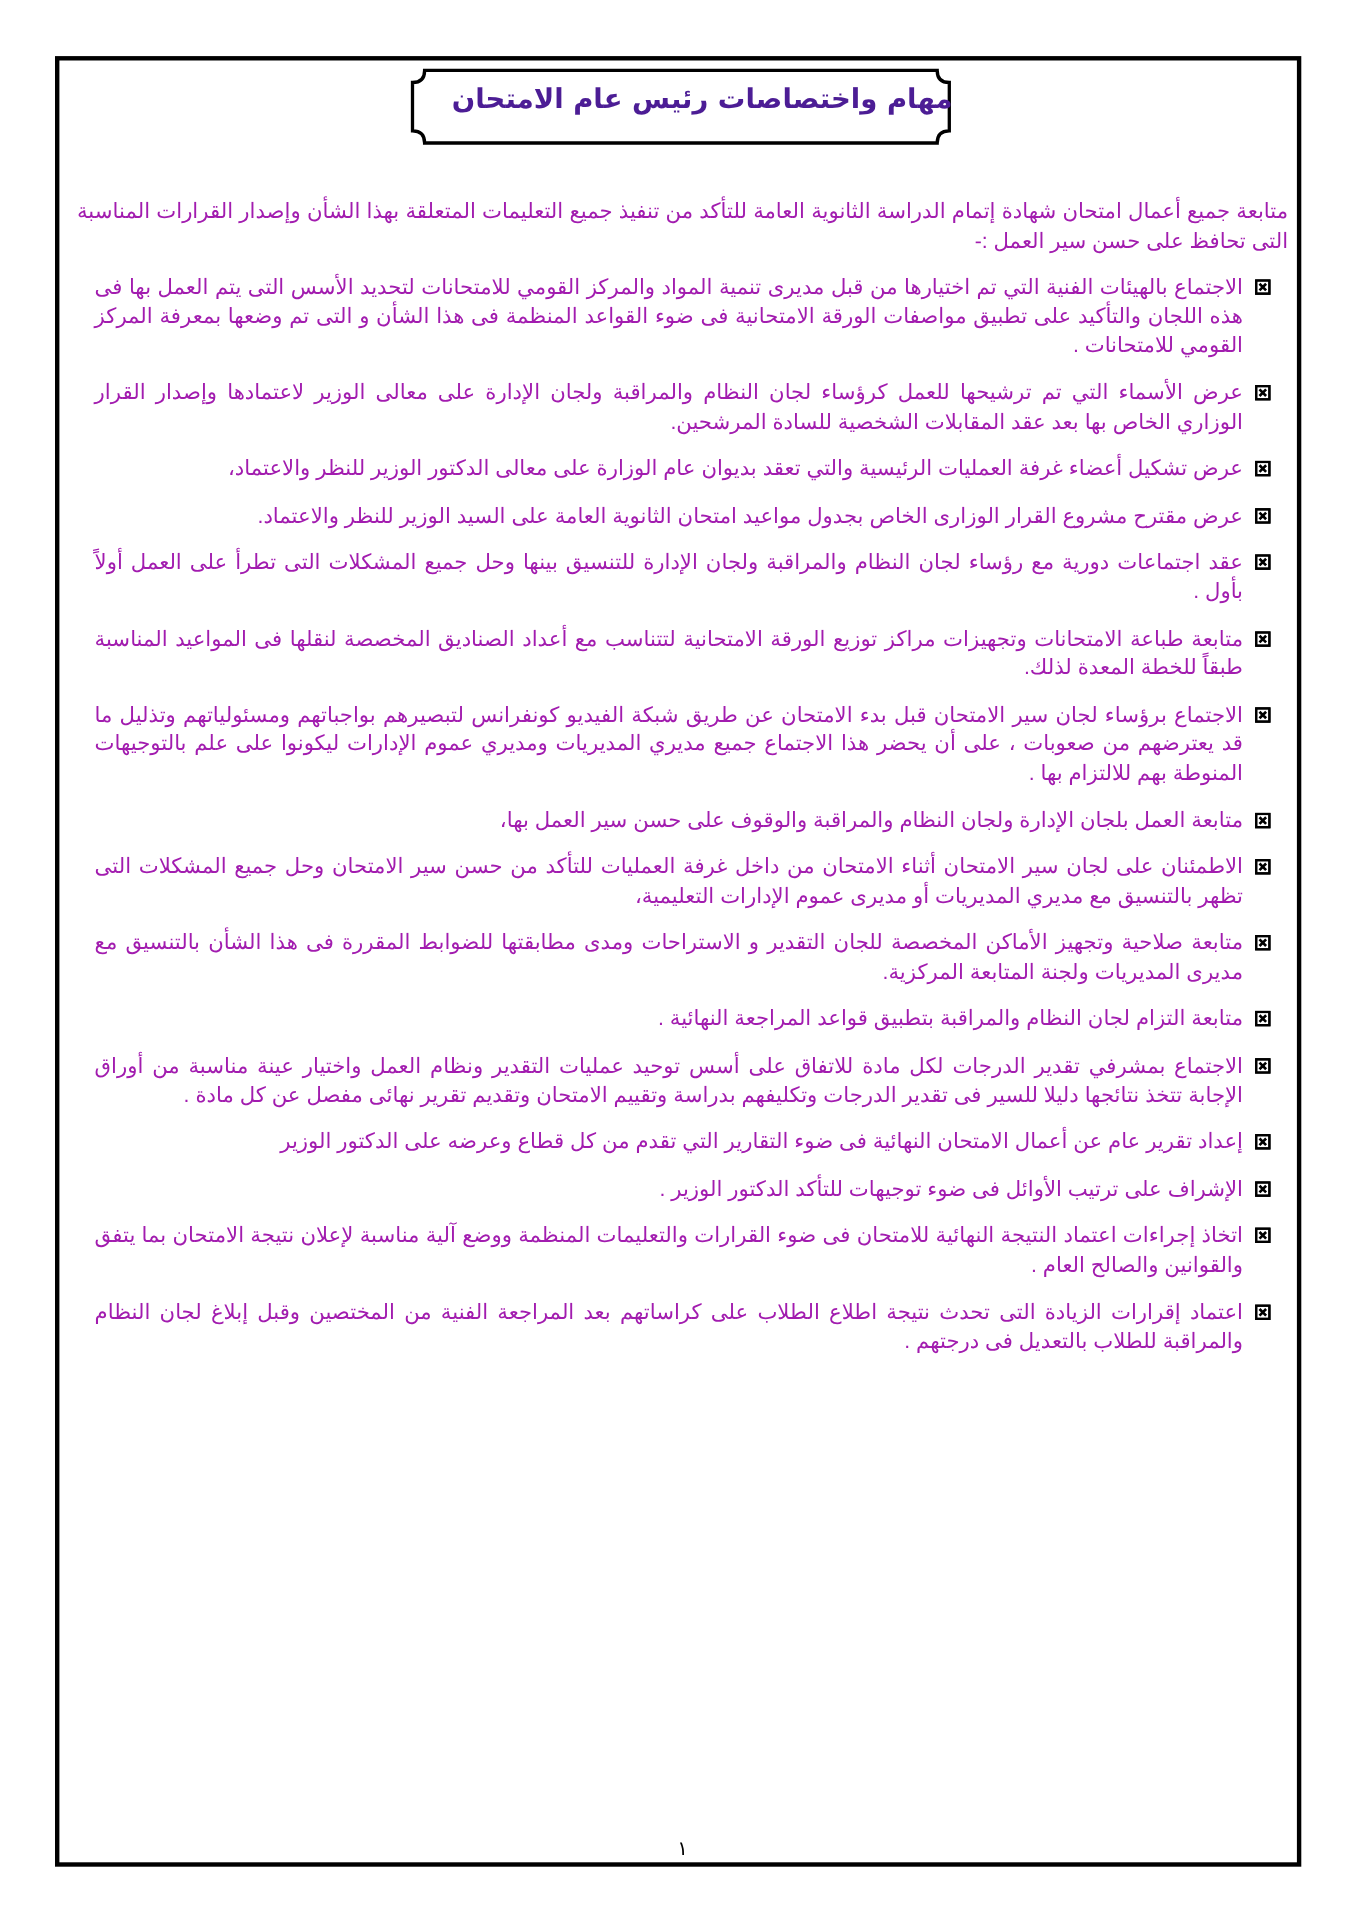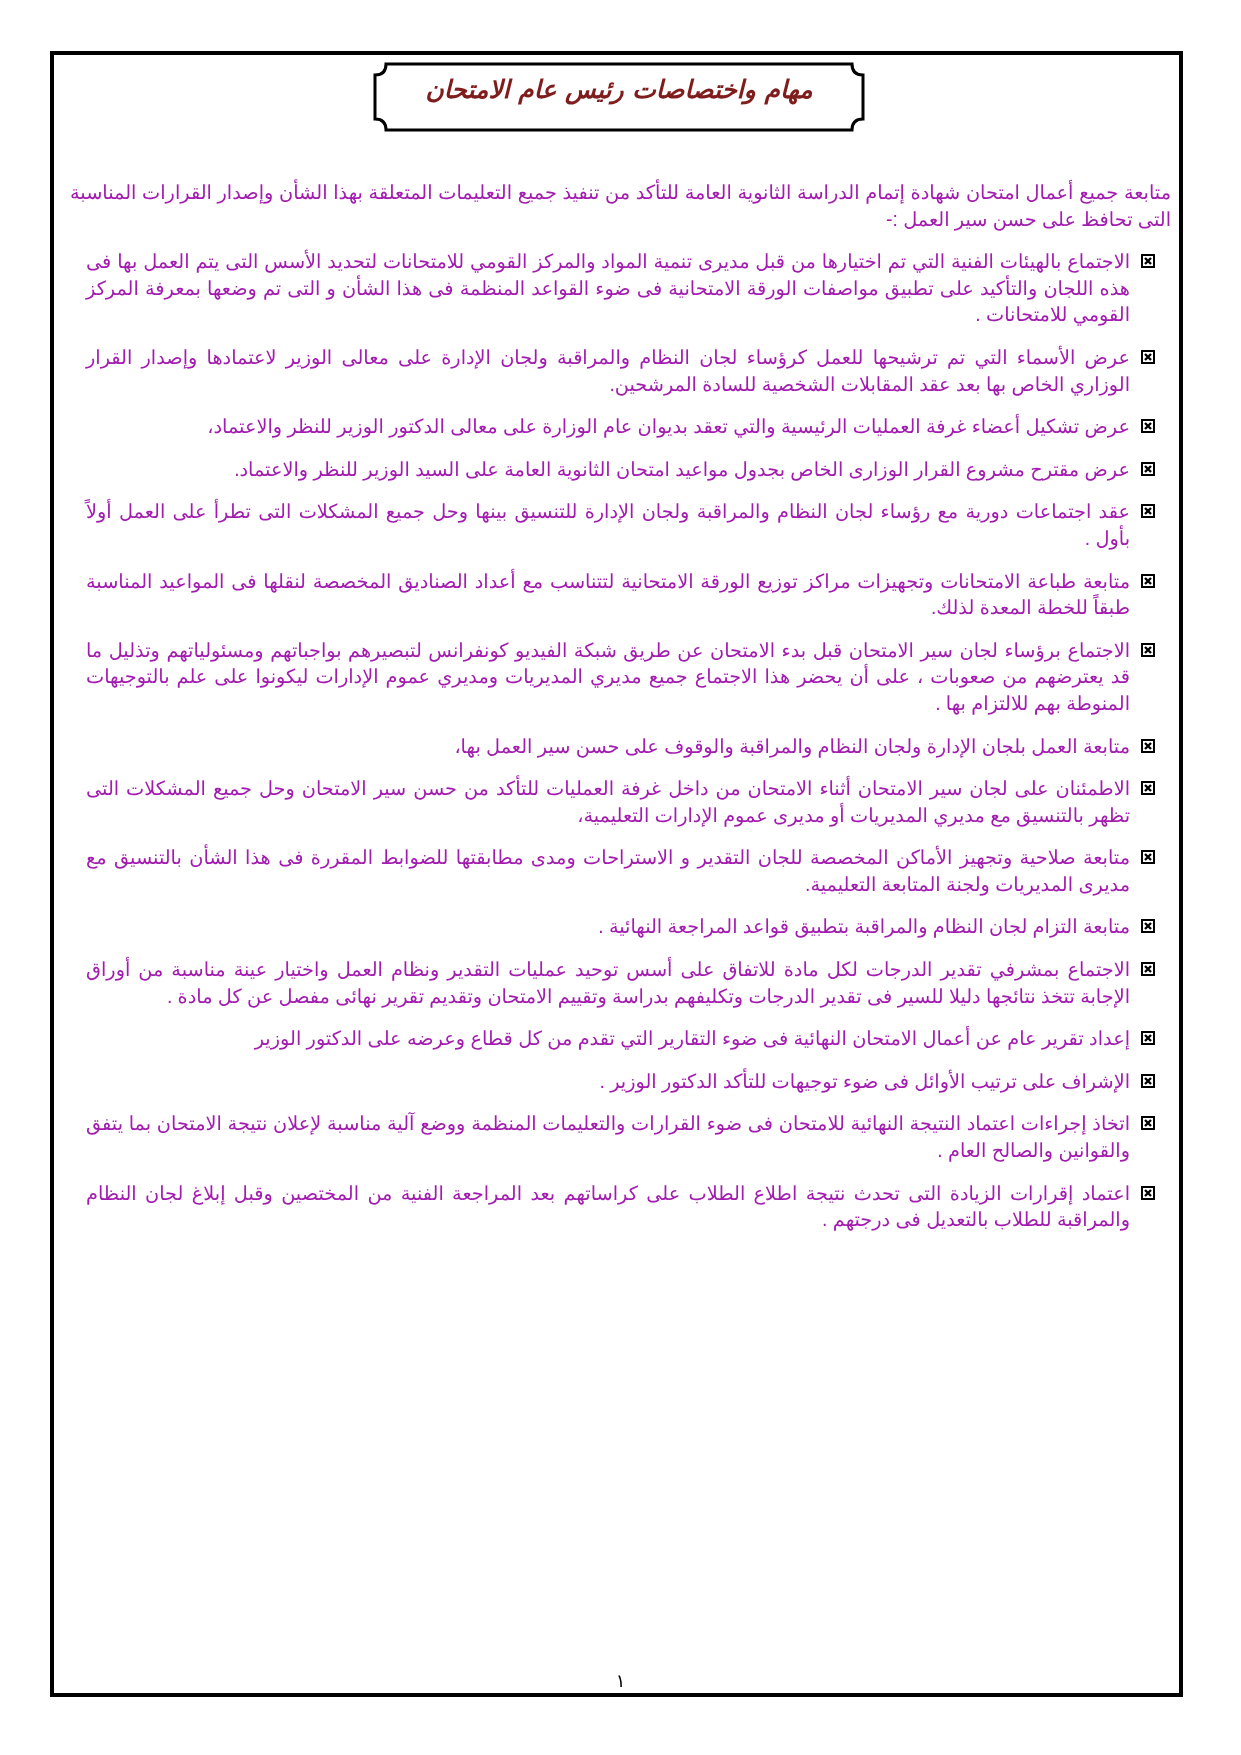--- a/index.html
+++ b/index.html
@@ -6,24 +6,23 @@
   body { width: 1241px; height: 1755px; position: relative; overflow: hidden; }
   .page-border {
     position: absolute; left: 50px; top: 51px; width: 1133px; height: 1646px;
     border: 4px solid #000; box-sizing: border-box;
   }
   .title-frame {
     position: absolute; left: 372px; top: 61px; width: 494px; height: 72px;
   }
   .title-frame svg { position: absolute; left: 0; top: 0; width: 100%; height: 100%; }
   .title-text {
-    position: absolute; left: 0; right: 0; top: 14px; text-align: center;
-    font-family: "DejaVu Sans", sans-serif; font-weight: bold; font-size: 25px; color: #7f1d1d;
+    position: absolute; left: 0; right: 0; top: 14px; text-align: right;
+    font-family: "DejaVu Sans", sans-serif; font-weight: bold; font-size: 25px; color: #4c1d95;
     direction: rtl;
-    font-style: italic;
   }
   .content {
     position: absolute; left: 70px; right: 70px; top: 180px;
     font-family: "Liberation Sans", sans-serif; font-size: 19.3px; line-height: 26.6px;
     color: #a21caf; direction: rtl; text-align: justify;
   }
   .intro { margin: 0; padding-right: 0; }
   ul.tasks { list-style: none; margin: 0; padding: 0; }
   ul.tasks li { position: relative; padding-right: 25px; margin: 16px; }
   .bullet {
@@ -103,21 +102,21 @@
           <svg viewBox="0 0 10 10">
             <rect x="0" y="0" width="10" height="10" fill="#fff"></rect>
             <path d="M2,2 L8,8 M8,2 L2,8" stroke="#000" stroke-width="2.4"></path>
           </svg>
         </span><span>الاطمئنان على لجان سير الامتحان أثناء الامتحان من داخل غرفة العمليات للتأكد من حسن سير الامتحان وحل جميع المشكلات التى تظهر بالتنسيق مع مديري المديريات أو مديرى عموم الإدارات التعليمية،</span></li>
       <li><span class="bullet">
           <svg viewBox="0 0 10 10">
             <rect x="0" y="0" width="10" height="10" fill="#fff"></rect>
             <path d="M2,2 L8,8 M8,2 L2,8" stroke="#000" stroke-width="2.4"></path>
           </svg>
-        </span><span>متابعة صلاحية وتجهيز الأماكن المخصصة للجان التقدير و الاستراحات ومدى مطابقتها للضوابط المقررة فى هذا الشأن بالتنسيق مع مديرى المديريات ولجنة المتابعة التعليمية.</span></li>
+        </span><span>متابعة صلاحية وتجهيز الأماكن المخصصة للجان التقدير و الاستراحات ومدى مطابقتها للضوابط المقررة فى هذا الشأن بالتنسيق مع مديرى المديريات ولجنة المتابعة المركزية.</span></li>
       <li><span class="bullet">
           <svg viewBox="0 0 10 10">
             <rect x="0" y="0" width="10" height="10" fill="#fff"></rect>
             <path d="M2,2 L8,8 M8,2 L2,8" stroke="#000" stroke-width="2.4"></path>
           </svg>
         </span><span>متابعة التزام لجان النظام والمراقبة بتطبيق قواعد المراجعة النهائية .</span></li>
       <li><span class="bullet">
           <svg viewBox="0 0 10 10">
             <rect x="0" y="0" width="10" height="10" fill="#fff"></rect>
             <path d="M2,2 L8,8 M8,2 L2,8" stroke="#000" stroke-width="2.4"></path>

